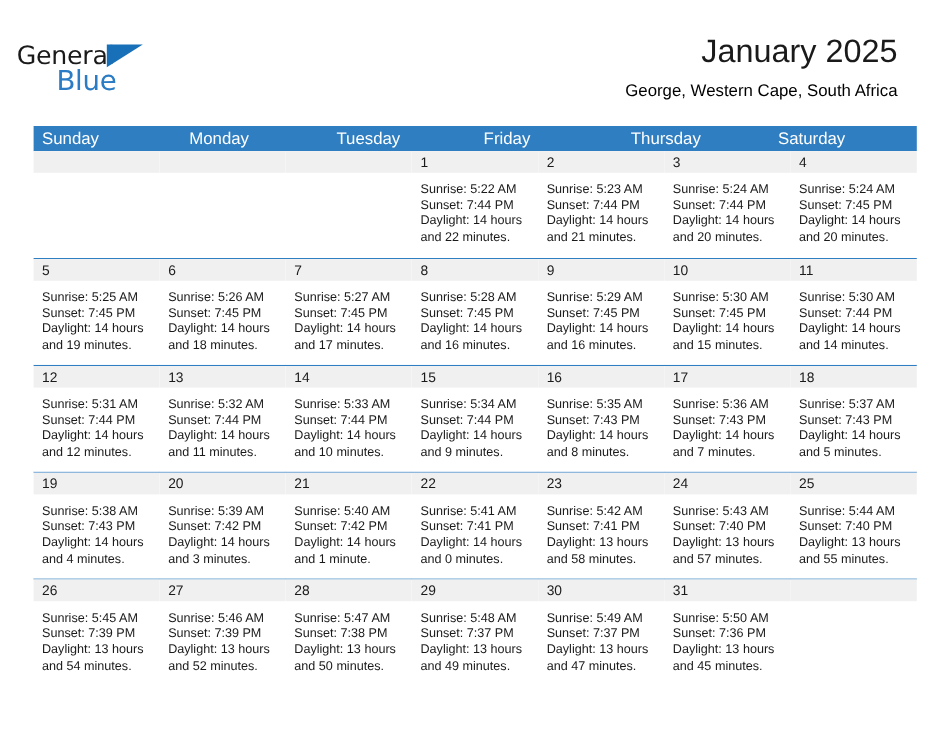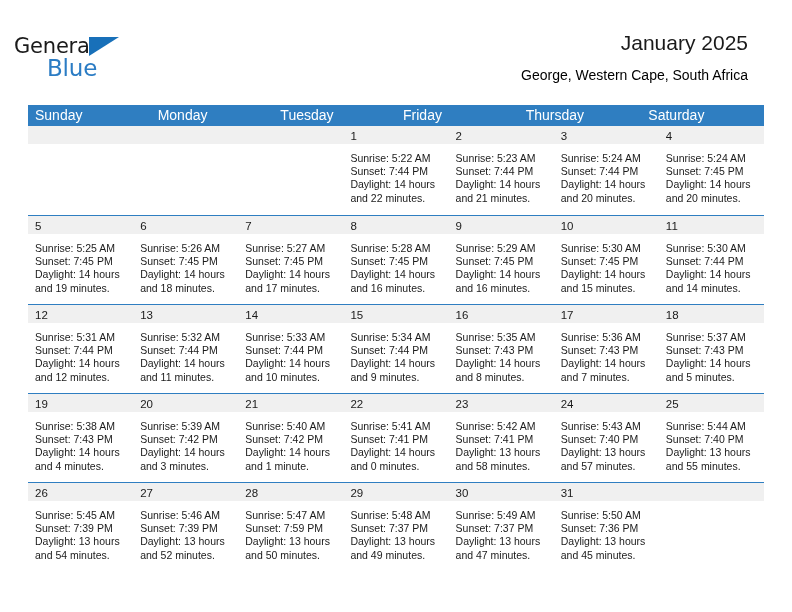--- a/index.html
+++ b/index.html
@@ -64,21 +64,21 @@
     border-bottom: 19px solid transparent;
   }
 
   .title-block {
     position: absolute;
     right: 0;
     top: 0;
     text-align: right;
   }
   .cal-title {
-    font-size: 21px;
+    font-size: 27px;
     color: #1a1a1a;
     line-height: 30px;
     white-space: nowrap;
   }
   .cal-subtitle {
     font-size: 14px;
     color: #000000;
     line-height: 22px;
     margin-top: 6px;
     white-space: nowrap;
@@ -427,21 +427,21 @@
               <div>Sunrise: 5:46 AM</div>
               <div>Sunset: 7:39 PM</div>
               <div>Daylight: 13 hours</div>
               <div>and 52 minutes.</div>
             </div>
           </div>
           <div class="day-cell">
             <div class="day-num-band"><span class="day-num">28</span></div>
             <div class="day-info">
               <div>Sunrise: 5:47 AM</div>
-              <div>Sunset: 7:59 PM</div>
+              <div>Sunset: 7:38 PM</div>
               <div>Daylight: 13 hours</div>
               <div>and 50 minutes.</div>
             </div>
           </div>
           <div class="day-cell">
             <div class="day-num-band"><span class="day-num">29</span></div>
             <div class="day-info">
               <div>Sunrise: 5:48 AM</div>
               <div>Sunset: 7:37 PM</div>
               <div>Daylight: 13 hours</div>

